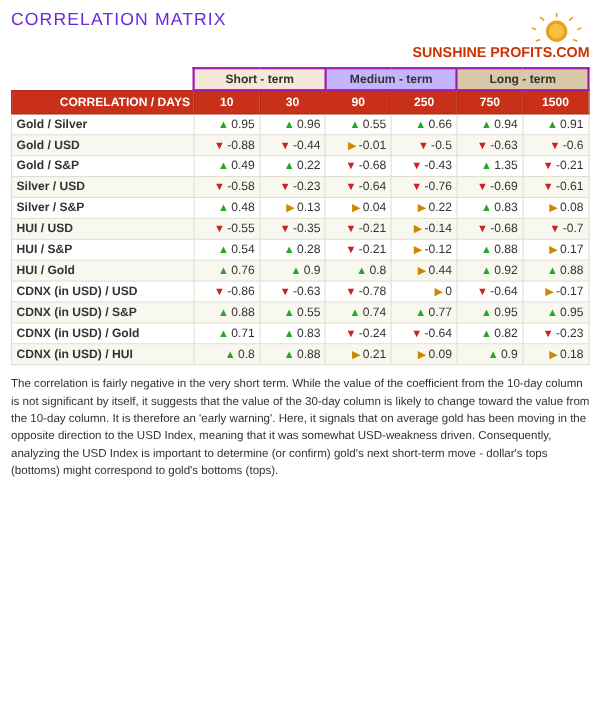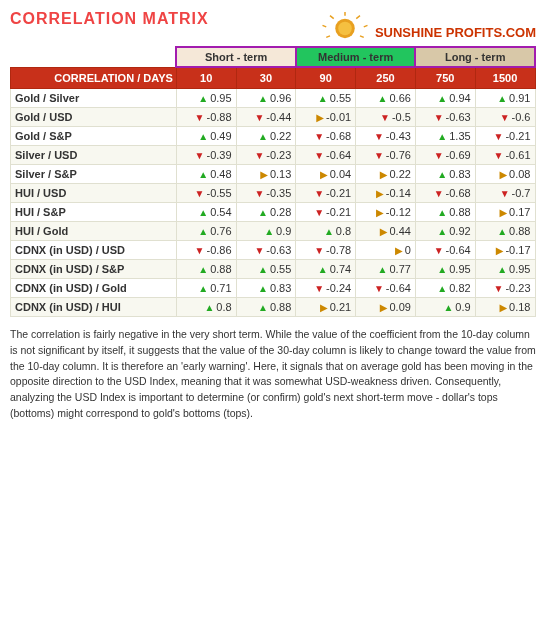--- a/index.html
+++ b/index.html
@@ -13,35 +13,35 @@
     }
     .header {
       display: flex;
       justify-content: space-between;
       align-items: flex-start;
       margin-bottom: 6px;
     }
     .title-block {}
     .main-title {
       font-size: 16px;
-      font-weight: bold;
-      color: #ef4444;
+      font-weight: normal;
+      color: #6d28d9;
       letter-spacing: 1px;
     }
     .subtitle {
       font-size: 10px;
       color: #666;
     }
     .subtitle span.date {
       font-weight: bold;
       text-transform: uppercase;
     }
     .logo {
       display: flex;
-      flex-direction: row;
+      flex-direction: column;
       align-items: flex-end;
     }
     .logo-text {
       font-size: 13px;
       font-weight: bold;
       color: #333;
     }
     .logo-text .sunshine { color: #cc3300; }
     .logo-text .profits { color: #cc3300; }
     .logo-sun {
@@ -63,21 +63,21 @@
     }
     .col-header-row th.empty {
       background: #fff;
       border: none;
     }
     .col-header-row th.short-term {
       background: #f5e8d8;
       color: #333;
     }
     .col-header-row th.medium-term {
-      background: #22c55e;
+      background: #c4b5fd;
       color: #333;
     }
     .col-header-row th.long-term {
       background: #d8c8a8;
       color: #333;
     }
     .sub-header-row th {
       background: #c8301a;
       color: #fff;
       text-align: center;
@@ -196,21 +196,21 @@
           <td class="label-col">Gold / S&amp;P</td>
           <td class="value-col"><span class="arrow-up">▲</span><span class="value">0.49</span></td>
           <td class="value-col"><span class="arrow-up">▲</span><span class="value">0.22</span></td>
           <td class="value-col"><span class="arrow-down">▼</span><span class="value">-0.68</span></td>
           <td class="value-col"><span class="arrow-down">▼</span><span class="value">-0.43</span></td>
           <td class="value-col"><span class="arrow-up">▲</span><span class="value">1.35</span></td>
           <td class="value-col"><span class="arrow-down">▼</span><span class="value">-0.21</span></td>
         </tr>
         <tr>
           <td class="label-col">Silver / USD</td>
-          <td class="value-col"><span class="arrow-down">▼</span><span class="value">-0.39</span></td>
+          <td class="value-col"><span class="arrow-down">▼</span><span class="value">-0.58</span></td>
           <td class="value-col"><span class="arrow-down">▼</span><span class="value">-0.23</span></td>
           <td class="value-col"><span class="arrow-down">▼</span><span class="value">-0.64</span></td>
           <td class="value-col"><span class="arrow-down">▼</span><span class="value">-0.76</span></td>
           <td class="value-col"><span class="arrow-down">▼</span><span class="value">-0.69</span></td>
           <td class="value-col"><span class="arrow-down">▼</span><span class="value">-0.61</span></td>
         </tr>
         <tr>
           <td class="label-col">Silver / S&amp;P</td>
           <td class="value-col"><span class="arrow-up">▲</span><span class="value">0.48</span></td>
           <td class="value-col"><span class="arrow-neutral">▶</span><span class="value">0.13</span></td>

